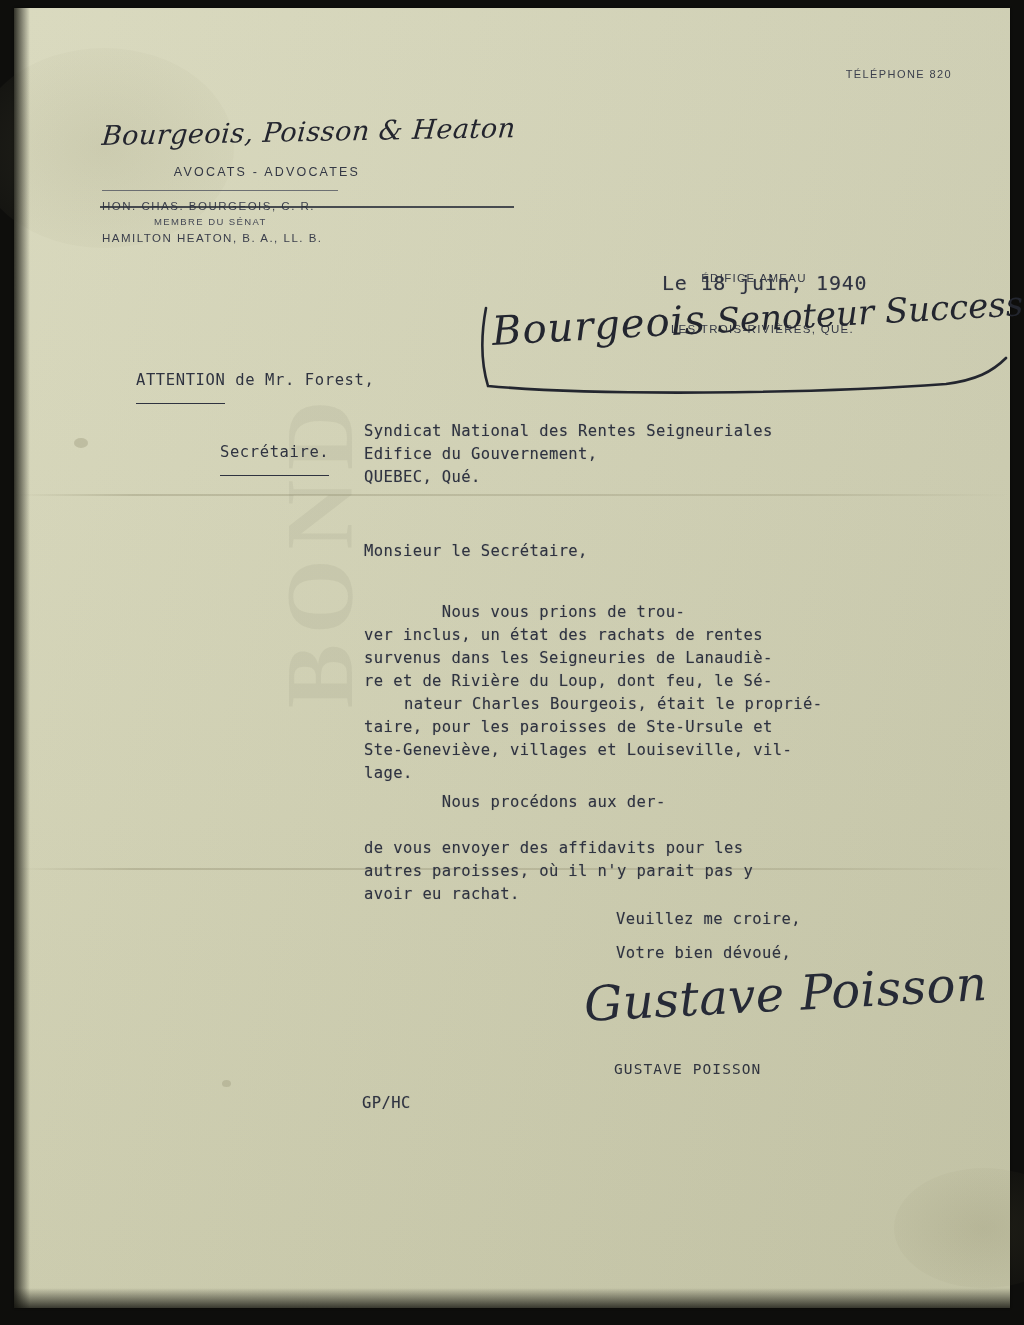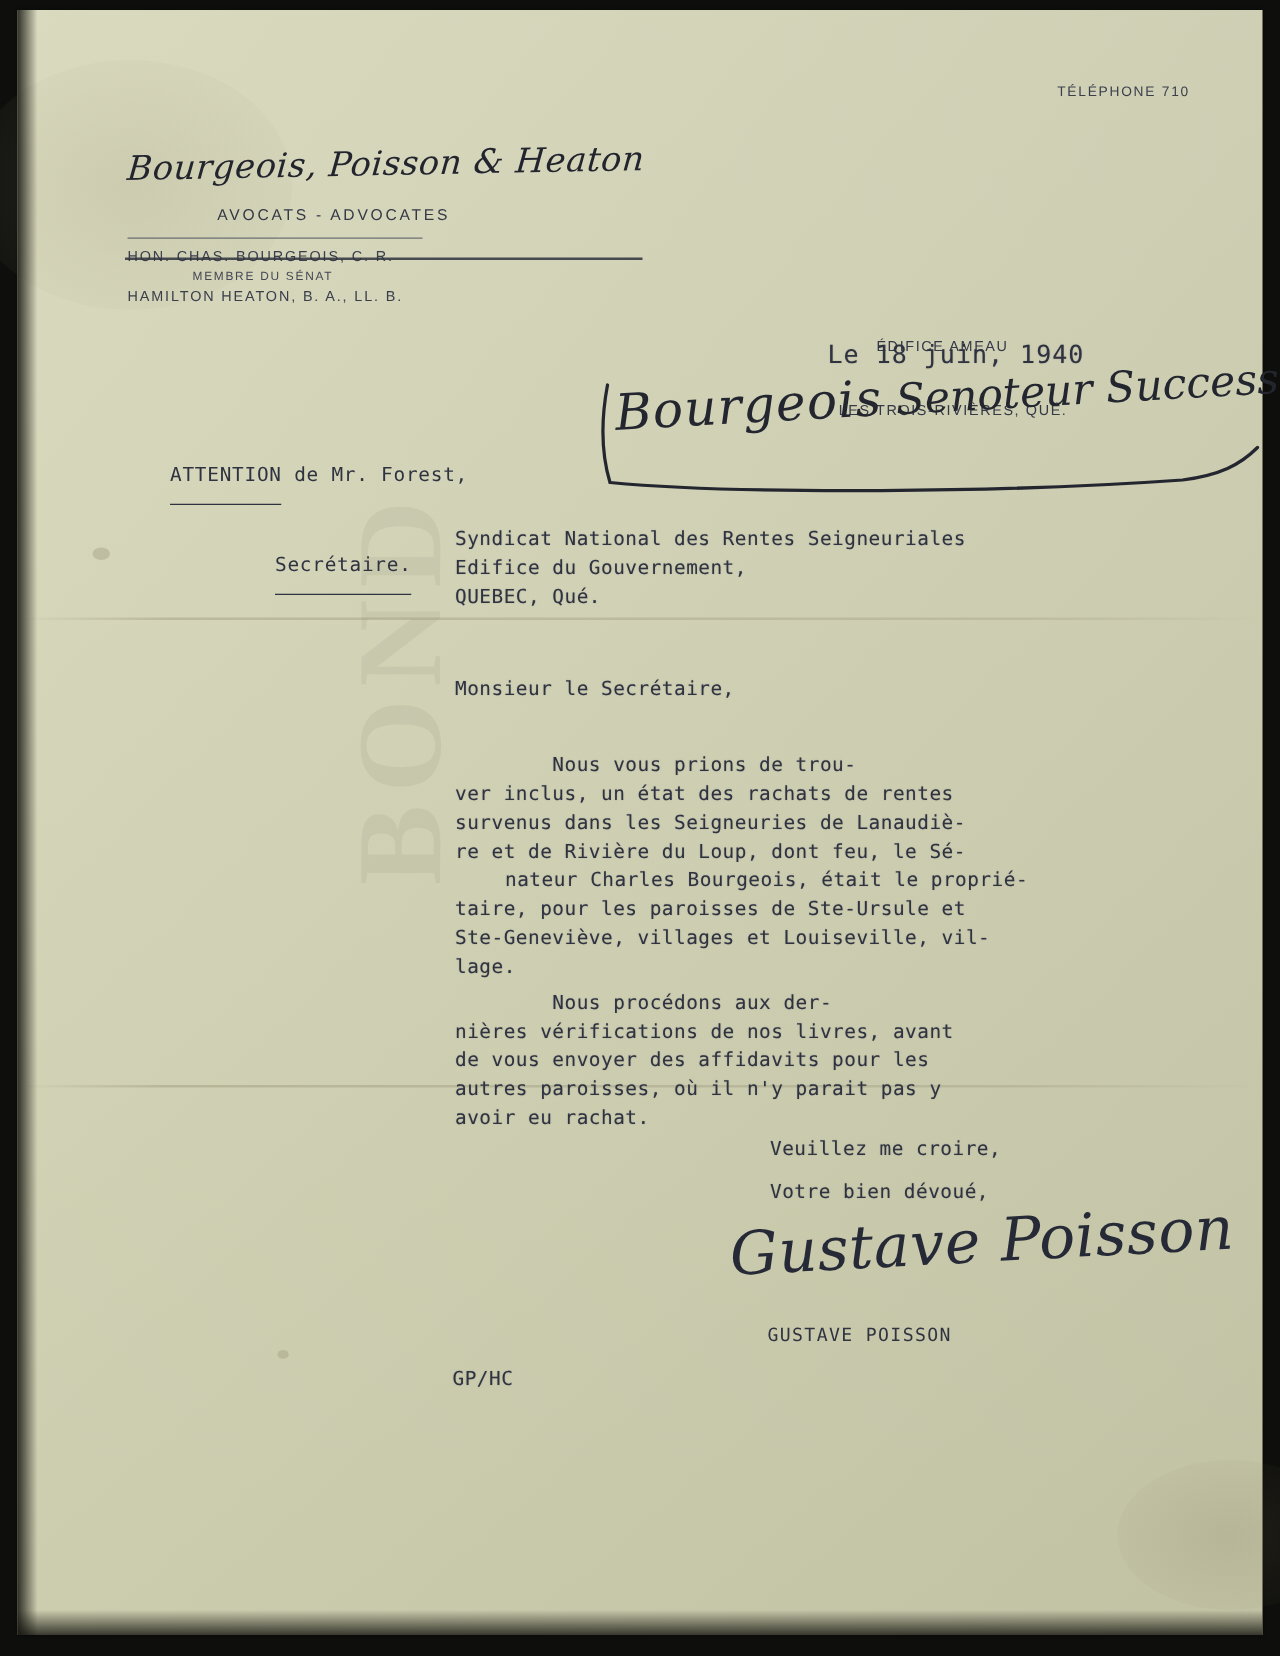--- a/index.html
+++ b/index.html
@@ -235,21 +235,21 @@
     <div class="blotch" style="left:60px; top:430px; width:14px; height:10px; background:rgba(110,105,75,0.22);"></div>
     <div class="blotch" style="left:208px; top:1072px; width:9px; height:7px; background:rgba(110,105,75,0.20);"></div>
     <div class="blotch" style="left:880px; top:1160px; width:180px; height:120px; background:radial-gradient(ellipse at center, rgba(120,115,80,0.16), rgba(120,115,80,0));"></div>
     <div class="blotch" style="left:-40px; top:40px; width:260px; height:200px; background:radial-gradient(ellipse at center, rgba(150,148,115,0.18), rgba(150,148,115,0));"></div>
 
     <div class="fold-h" style="top:486px;"></div>
     <div class="fold-h" style="top:860px;"></div>
 
     <div class="watermark">BOND</div>
 
-    <div class="tel">TÉLÉPHONE 710</div>
+    <div class="tel">TÉLÉPHONE 820</div>
 
     <div class="lh">
       <div class="lh-firm">Bourgeois, Poisson &amp; Heaton</div>
       <div class="lh-sub">AVOCATS  -  ADVOCATES</div>
       <div class="rule"></div>
       <div class="lh-name struck">HON. CHAS. BOURGEOIS, C. R.</div>
       <div class="lh-name tiny">MEMBRE DU SÉNAT</div>
       <div class="lh-name">HAMILTON HEATON, B. A., LL. B.</div>
     </div>
 
@@ -279,21 +279,20 @@
     <div class="typed" style="left:350px; top:593px;">        Nous vous prions de trou-</div>
     <div class="typed" style="left:350px; top:639px;">survenus dans les Seigneuries de Lanaudiè-</div>
     <div class="typed" style="left:350px; top:616px;">ver inclus, un état des rachats de rentes</div>
     <div class="typed" style="left:350px; top:662px;">re et de Rivière du Loup, dont feu, le Sé-</div>
     <div class="typed" style="left:350px; top:685px;margin-left:40px;">nateur Charles Bourgeois, était le proprié-</div>
     <div class="typed" style="left:350px; top:708px;">taire, pour les paroisses de Ste-Ursule et</div>
     <div class="typed" style="left:350px; top:731px;">Ste-Geneviève, villages et Louiseville, vil-</div>
     <div class="typed" style="left:350px; top:754px;">lage.</div>
 
     <div class="typed" style="left:350px; top:783px;">        Nous procédons aux der-</div>
-    <div class="typed" style="left:350px; top:806px;">nières vérifications de nos livres, avant</div>
     <div class="typed" style="left:350px; top:829px;">de vous envoyer des affidavits pour les</div>
     <div class="typed" style="left:350px; top:852px;">autres paroisses, où il n'y parait pas y</div>
     <div class="typed" style="left:350px; top:875px;">avoir eu rachat.</div>
 
     <div class="typed" style="left:602px; top:900px;">Veuillez me croire,</div>
     <div class="typed" style="left:602px; top:934px;">Votre bien dévoué,</div>
 
     <div class="hand hand-sig">Gustave Poisson</div>
     <div class="sig-name">GUSTAVE POISSON</div>
 

